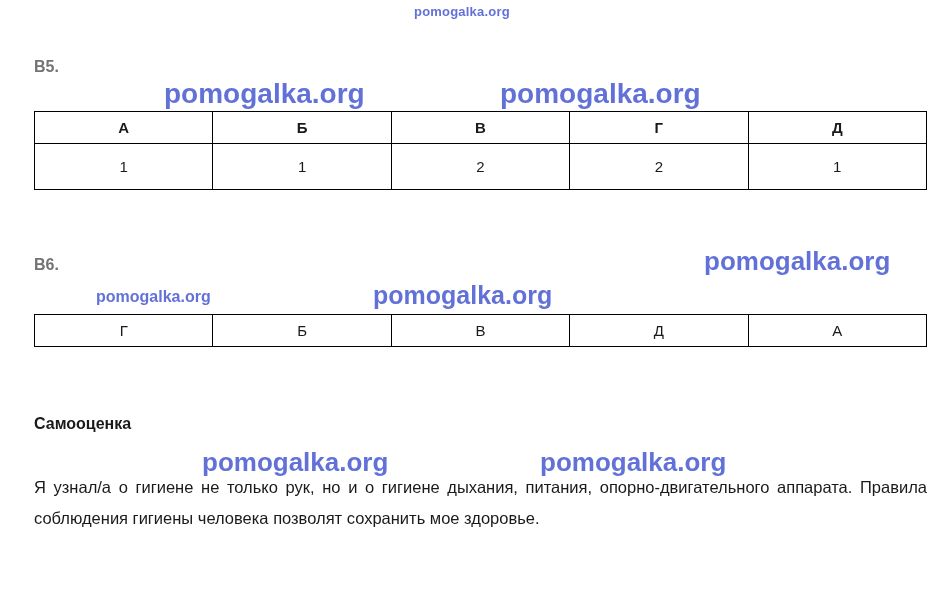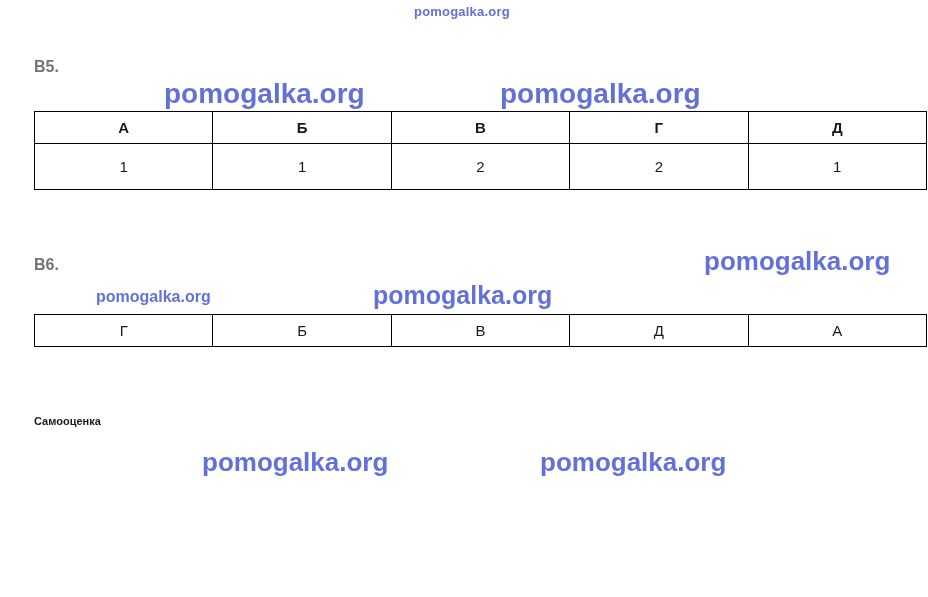--- a/index.html
+++ b/index.html
@@ -83,21 +83,21 @@
     color: #737373;
   }
   #label-b5 { left: 18px; top: 58px; }
   #label-b6 { left: 18px; top: 256px; text-align: center; }
 
   .section-title {
     position: absolute;
     left: 18px;
     top: 415px;
     font-weight: 700;
-    font-size: 11px;
+    font-size: 16px;
     color: #1a1a1a;
   }
 
   
   table.answers {
     position: absolute;
     border-collapse: collapse;
     table-layout: fixed;
   }
   table.answers td {
@@ -187,14 +187,15 @@
       <td class="val">Г</td>
       <td class="val">Б</td>
       <td class="val">В</td>
       <td class="val">Д</td>
       <td class="val">А</td>
     </tr>
   </tbody>
     </table>
 
   <div class="section-title">Самооценка</div>
+  <div class="assessment">Я узнал/а о гигиене не только рук, но и о гигиене дыхания, питания, опорно-двигательного аппарата. Правила соблюдения гигиены человека позволят сохранить мое здоровье.</div>
 
 </div>
 
 </body></html>

